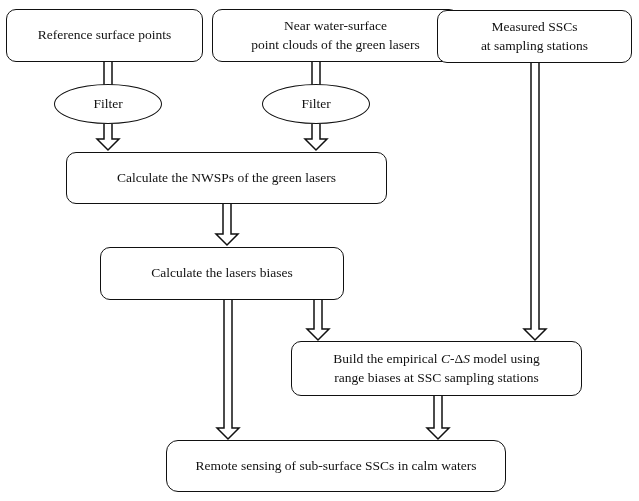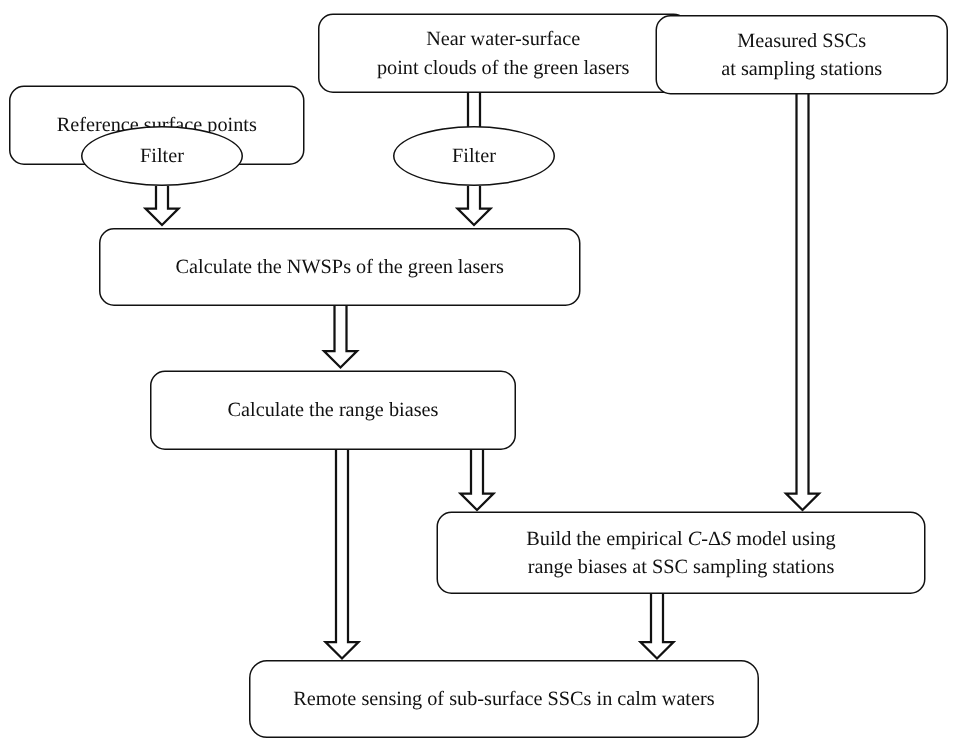--- a/index.html
+++ b/index.html
@@ -29,28 +29,28 @@
     font-size: 13.5px;
     line-height: 1.38;
     z-index: 1;
     padding: 2px 6px;
   }
   .box { border-radius: 10px; }
   .ellipse { border-radius: 50%; }
   .pre { white-space: pre-line; }
   .var { font-style: italic; }
 
-  #b1 { left: 6px;   top: 9px;   width: 197px; height: 53px; margin-top: 48px; }
+  #b1 { left: 6px;   top: 9px;   width: 197px; height: 53px; }
   #b2 { left: 212px; top: 9px;   width: 247px; height: 53px; }
   #b3 { left: 437px; top: 10px;  width: 195px; height: 53px; font-family: Liberation Serif, serif; }
   #e1 { left: 54px;  top: 84px;  width: 108px; height: 40px; }
   #e2 { left: 262px; top: 84px;  width: 108px; height: 40px; }
   #b4 { left: 66px;  top: 152px; width: 321px; height: 52px; }
   #b5 { left: 100px; top: 247px; width: 244px; height: 53px; }
-  #b6 { left: 291px; top: 341px; width: 326px; height: 55px; }
+  #b6 { left: 291px; top: 341px; width: 291px; height: 55px; }
   #b7 { left: 166px; top: 440px; width: 340px; height: 52px; border-radius: 12px; }
 </style>
 </head>
 <body>
 
 <div class="canvas">
 
   <svg class="connector-layer" width="639" height="501" viewBox="0 0 639 501">
 
     <path d="M104,60 V92 M112,60 V92" fill="none" stroke="#111111" stroke-width="1.5"></path>
@@ -85,21 +85,21 @@
 
   <div id="e2" class="node ellipse">
     <span>Filter</span>
   </div>
 
   <div id="b4" class="node box">
     <span>Calculate the NWSPs of the green lasers</span>
   </div>
 
   <div id="b5" class="node box">
-    <span>Calculate the range biases</span>
+    <span>Calculate the lasers biases</span>
   </div>
 
   <div id="b6" class="node box">
     <span><span>Build the empirical </span><span class="var">C</span><span>-Δ</span><span class="var">S</span><span> model using</span><br><span>range biases at SSC sampling stations</span></span>
   </div>
 
   <div id="b7" class="node box">
     <span>Remote sensing of sub-surface SSCs in calm waters</span>
   </div>
 

